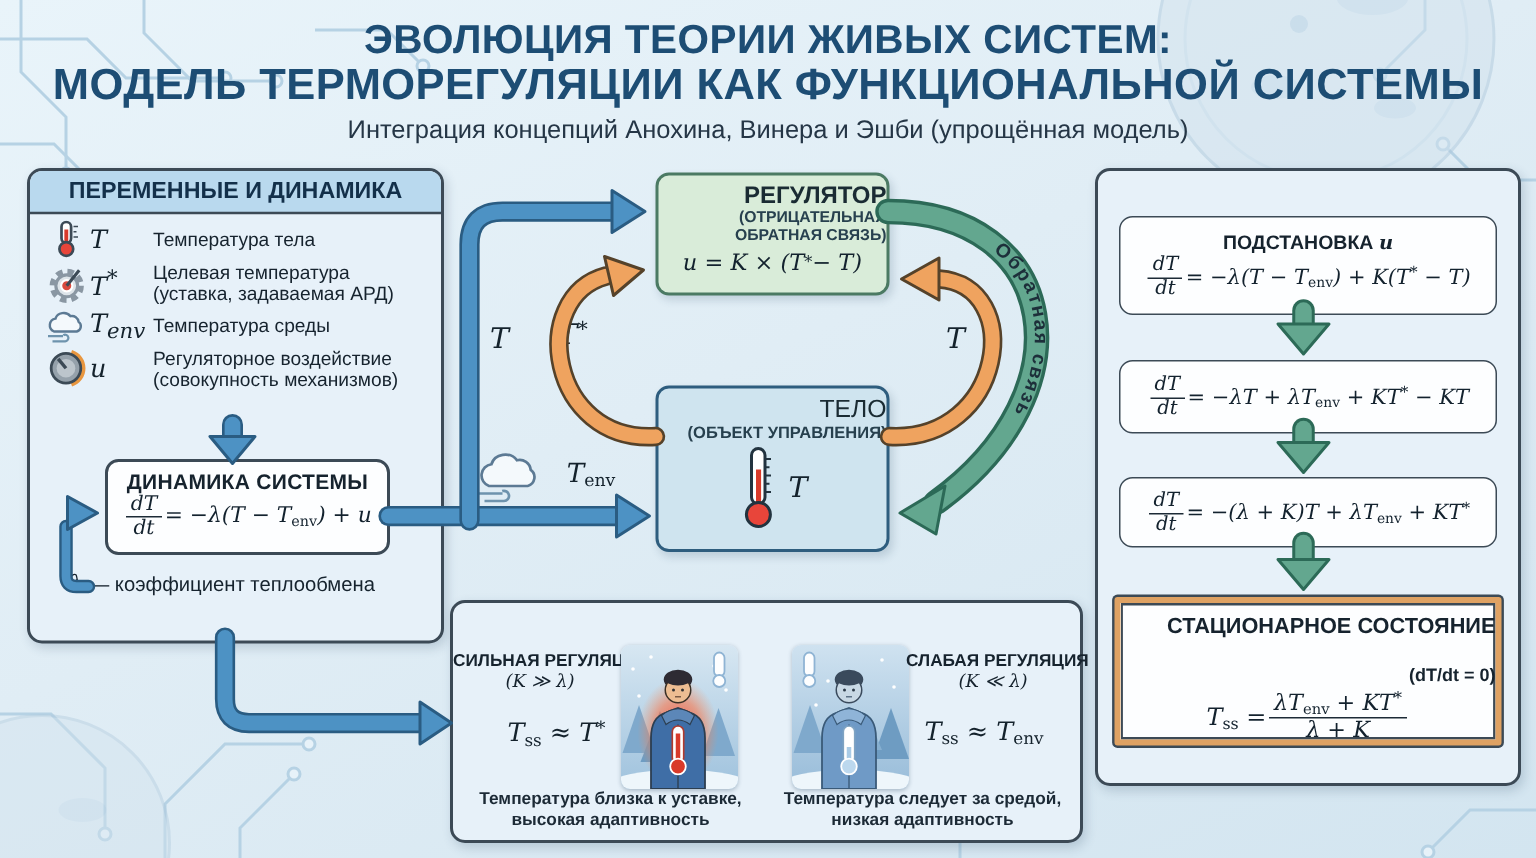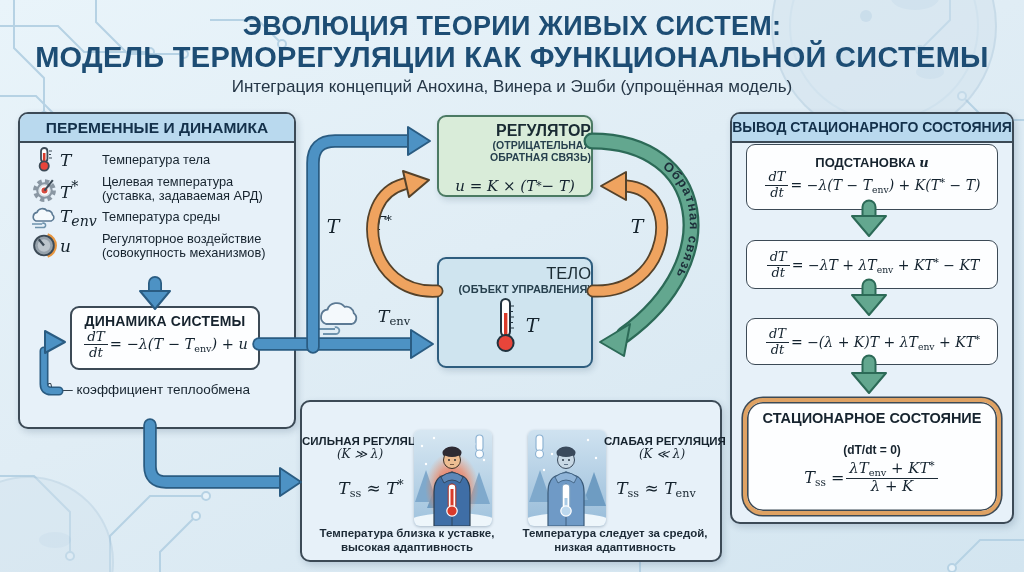--- a/index.html
+++ b/index.html
@@ -40,21 +40,21 @@
   .formula sup{font-size:72%;line-height:0;vertical-align:0.4em}
   .frac{display:inline-flex;flex-direction:column;align-items:center;line-height:1.05;margin:0 2px;font-size:93%}
   .frac .num{border-bottom:1.4px solid #1c2a36;padding:0 3px 1px}
   
   .node{position:absolute;border-radius:9px;text-align:right;z-index:2;box-sizing:border-box;
         box-shadow:2px 3px 6px rgba(40,70,100,.18)}
   #n-reg{left:437px;top:115px;width:156px;height:82px;background:var(--regulator-bg,#d9ecd9);
          border:2px solid var(--regulator-border,#4b7a63);padding-top:5px}
   #n-reg .bt{font-size:16px;font-weight:bold;color:#1a2b33}
   #n-reg .bs{font-size:10.5px;font-weight:bold;line-height:1.1;color:#27404e;white-space:pre-line}
-  #n-reg .formula{font-size:15px;margin-top:14px}
+  #n-reg .formula{font-size:15px;margin-top:3px}
   #n-body{left:437px;top:257px;width:156px;height:111px;background:var(--body-bg,#cfe4ef);
           border:2px solid var(--body-border,#2e5d7e);padding-top:5px}
   #n-body .bt{font-size:16.5px;font-weight:normal;color:#1a2b33}
   #n-body .bs{font-size:11px;font-weight:bold;color:#27404e}
   .body-therm{display:flex;align-items:center;justify-content:center;gap:7px;margin-top:2px}
   .body-therm .tlab{font-family:"DejaVu Serif",serif;font-style:italic;font-size:19px;color:#14222c}
   
   .arclab{position:absolute;z-index:3;text-align:center;font-family:"DejaVu Serif",serif;
           font-style:italic;font-size:19px;color:#14222c}
   .arclab sub{font-size:66%;font-style:normal;vertical-align:-0.28em}
@@ -62,24 +62,24 @@
   #lab-env{font-size:17.5px}
   
   #p-der{left:730px;top:112px;width:280px;height:408px}
   #p-der .panel-h{font-size:14px}
   .step{position:absolute;left:14px;width:252px;background:var(--box-bg,#fdfeff);border:1.8px solid var(--panel-border,#3c4a56);
         border-radius:9px;display:flex;flex-direction:column;align-items:center;justify-content:center;box-sizing:border-box}
   #st1{top:30px;height:66px} #st2{top:126px;height:49px} #st3{top:204px;height:47px}
   .step .bt{font-size:13px;font-weight:bold;color:#16232e}
   .step .bt .ser{font-family:"DejaVu Serif",serif;font-style:italic;font-weight:bold}
   .step .formula{font-size:14px}
-  #steady{position:absolute;left:11px;top:284px;width:258px;height:117px;background:var(--box-bg,#fdfeff);
-          border:4px solid var(--steady-border,#dfa263);border-radius:20px;
+  #steady{position:absolute;left:11px;top:284px;width:258px;height:99px;background:var(--box-bg,#fdfeff);
+          border:4px solid var(--steady-border,#dfa263);border-radius:2px;
           box-shadow:0 0 0 1.6px #3c4a56, inset 0 0 0 1.6px #3c4a56;
-          text-align:center;padding-top:8px;box-sizing:border-box}
+          text-align:right;padding-top:8px;box-sizing:border-box}
   #steady .bt{font-size:14.5px;font-weight:bold;color:#16232e}
   #steady .bc{font-size:12px;font-weight:bold;color:#16232e;margin-top:17px}
   #steady .formula{font-size:16px;margin-top:4px}
   
   #p-ana{left:300px;top:400px;width:418px;height:158px}
   #p-ana .panel-h{font-size:15px}
   .an-txt{position:absolute;text-align:center}
   .an-title{font-size:11.5px;font-weight:bold;white-space:nowrap;color:#16232e}
   .an-cond{font-size:12px;font-family:"DejaVu Serif",serif;font-style:italic;color:#16232e}
   .an-res{position:absolute;text-align:center;font-family:"DejaVu Serif",serif;font-style:italic;
@@ -247,21 +247,20 @@
     <path d="M12,26 a7.5,7.5 0 0 1 1.6,-14.5 a9.5,8.6 0 0 1 17,-2.7 a7.4,7.4 0 0 1 9.2,6.4 a6.1,6.1 0 0 1 -2,10.8 z" fill="#f4f9fc" stroke="#5c7a94" stroke-width="1.8"></path>
     <path d="M4,31 h17 M9,36 h13 a3.4,3.4 0 1 0 -1.2,-6.6" fill="none" stroke="#6e93ad" stroke-width="1.8"></path>
   </svg>
   <div class="arclab" id="lab-env" style="left:368px;top:306px;width:52px">T<sub>env</sub></div>
 
   <div class="arclab" style="left:318px;top:215px;width:30px">T</div>
   <div class="arclab" style="left:364px;top:212px;width:36px">T<sup>*</sup></div>
   <div class="arclab" style="left:622px;top:215px;width:30px">T</div>
 
   <section class="panel" id="p-der">
-    <div class="panel-h">ВЫВОД СТАЦИОНАРНОГО СОСТОЯНИЯ</div>
     <div class="step" id="st1">
       <div class="bt"><span>ПОДСТАНОВКА</span> <span class="ser">u</span></div>
       <div class="formula">
         <span class="frac">
             <span class="num">dT</span>
             <span class="den">dt</span>
           </span>
         <span> = −λ(T − T<sub>env</sub>) + K(T<sup>*</sup> − T)</span>
       </div>
     </div>

